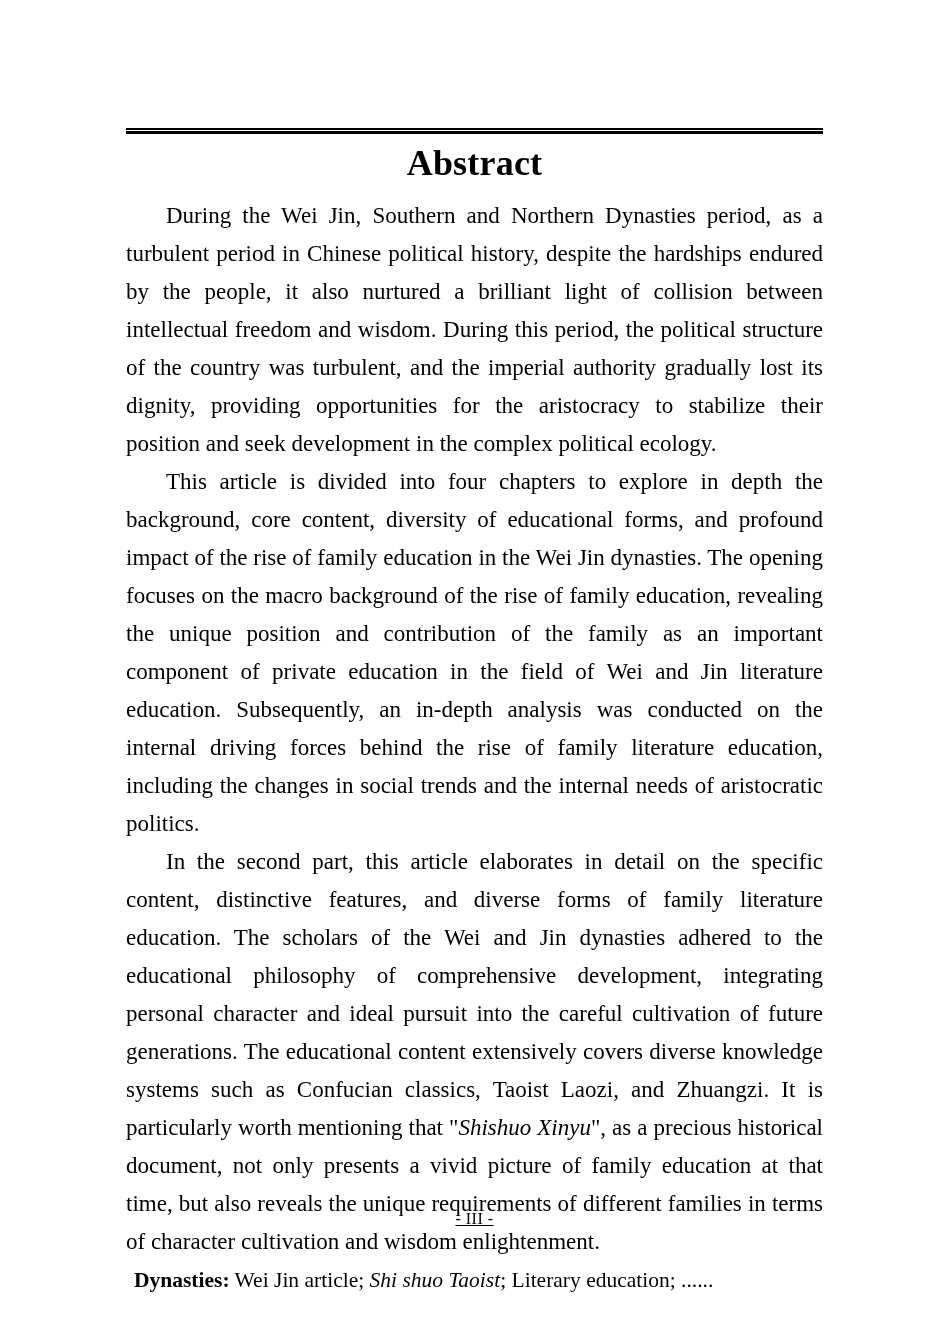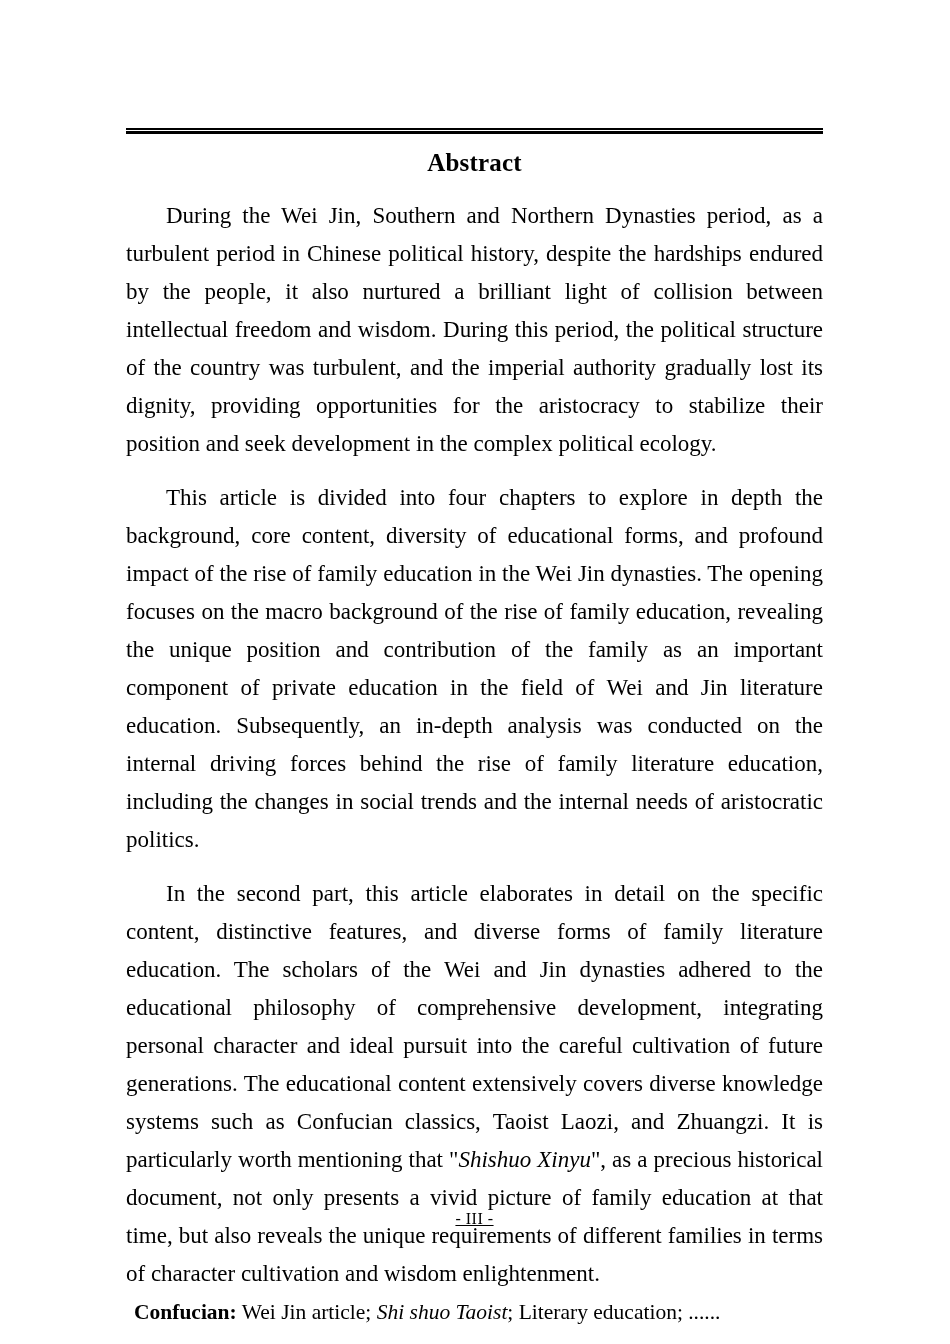--- a/index.html
+++ b/index.html
@@ -53,21 +53,21 @@
     background: #000000;
   }
 
   
   .heading {
     position: absolute;
     left: 126px;
     top: 146px;
     width: 697px;
     text-align: center;
-    font-size: 25px;
+    font-size: 36px;
     font-weight: bold;
     letter-spacing: 0.2px;
     line-height: 34px;
   }
 
   
   .body-block {
     position: absolute;
     left: 126px;
     top: 197px;
@@ -79,21 +79,21 @@
     font-size: 23px;
     line-height: 38px;
     text-align: justify;
     text-justify: inter-word;
     text-indent: 40px;
     hyphens: none;
     word-spacing: 0px;
   }
 
   p.para + p.para {
-    margin-top: 16px;
+    margin-top: 0;
   }
 
   .ital {
     font-style: italic;
   }
 
   
   .keywords {
     margin: 0;
     padding-top: 2px;
@@ -133,19 +133,19 @@
   <div class="heading">Abstract</div>
 
   <div class="body-block">
 
     <p class="para">During the Wei Jin, Southern and Northern Dynasties period, as a turbulent period in Chinese political history, despite the hardships endured by the people, it also nurtured a brilliant light of collision between intellectual freedom and wisdom. During this period, the political structure of the country was turbulent, and the imperial authority gradually lost its dignity, providing opportunities for the aristocracy to stabilize their position and seek development in the complex political ecology.</p>
 
     <p class="para">This article is divided into four chapters to explore in depth the background, core content, diversity of educational forms, and profound impact of the rise of family education in the Wei Jin dynasties. The opening focuses on the macro background of the rise of family education, revealing the unique position and contribution of the family as an important component of private education in the field of Wei and Jin literature education. Subsequently, an in-depth analysis was conducted on the internal driving forces behind the rise of family literature education, including the changes in social trends and the internal needs of aristocratic politics.</p>
 
     <p class="para"><span>In the second part, this article elaborates in detail on the specific content, distinctive features, and diverse forms of family literature education. The scholars of the Wei and Jin dynasties adhered to the educational philosophy of comprehensive development, integrating personal character and ideal pursuit into the careful cultivation of future generations. The educational content extensively covers diverse knowledge systems such as Confucian classics, Taoist Laozi, and Zhuangzi. It is particularly worth mentioning that "</span><span class="ital">Shishuo Xinyu</span><span>", as a precious historical document, not only presents a vivid picture of family education at that time, but also reveals the unique requirements of different families in terms of character cultivation and wisdom enlightenment.</span></p>
 
-    <p class="keywords"><span class="kw-label">Confucian:</span><span> Wei Jin article; </span><span class="ital">Shi shuo Taoist</span><span>; Literary education; ......</span></p>
+    <p class="keywords"><span class="kw-label">Dynasties:</span><span> Wei Jin article; </span><span class="ital">Shi shuo Taoist</span><span>; Literary education; ......</span></p>
 
   </div>
 
   <div class="footer">- III -</div>
 
 </div>
 
 </body></html>

